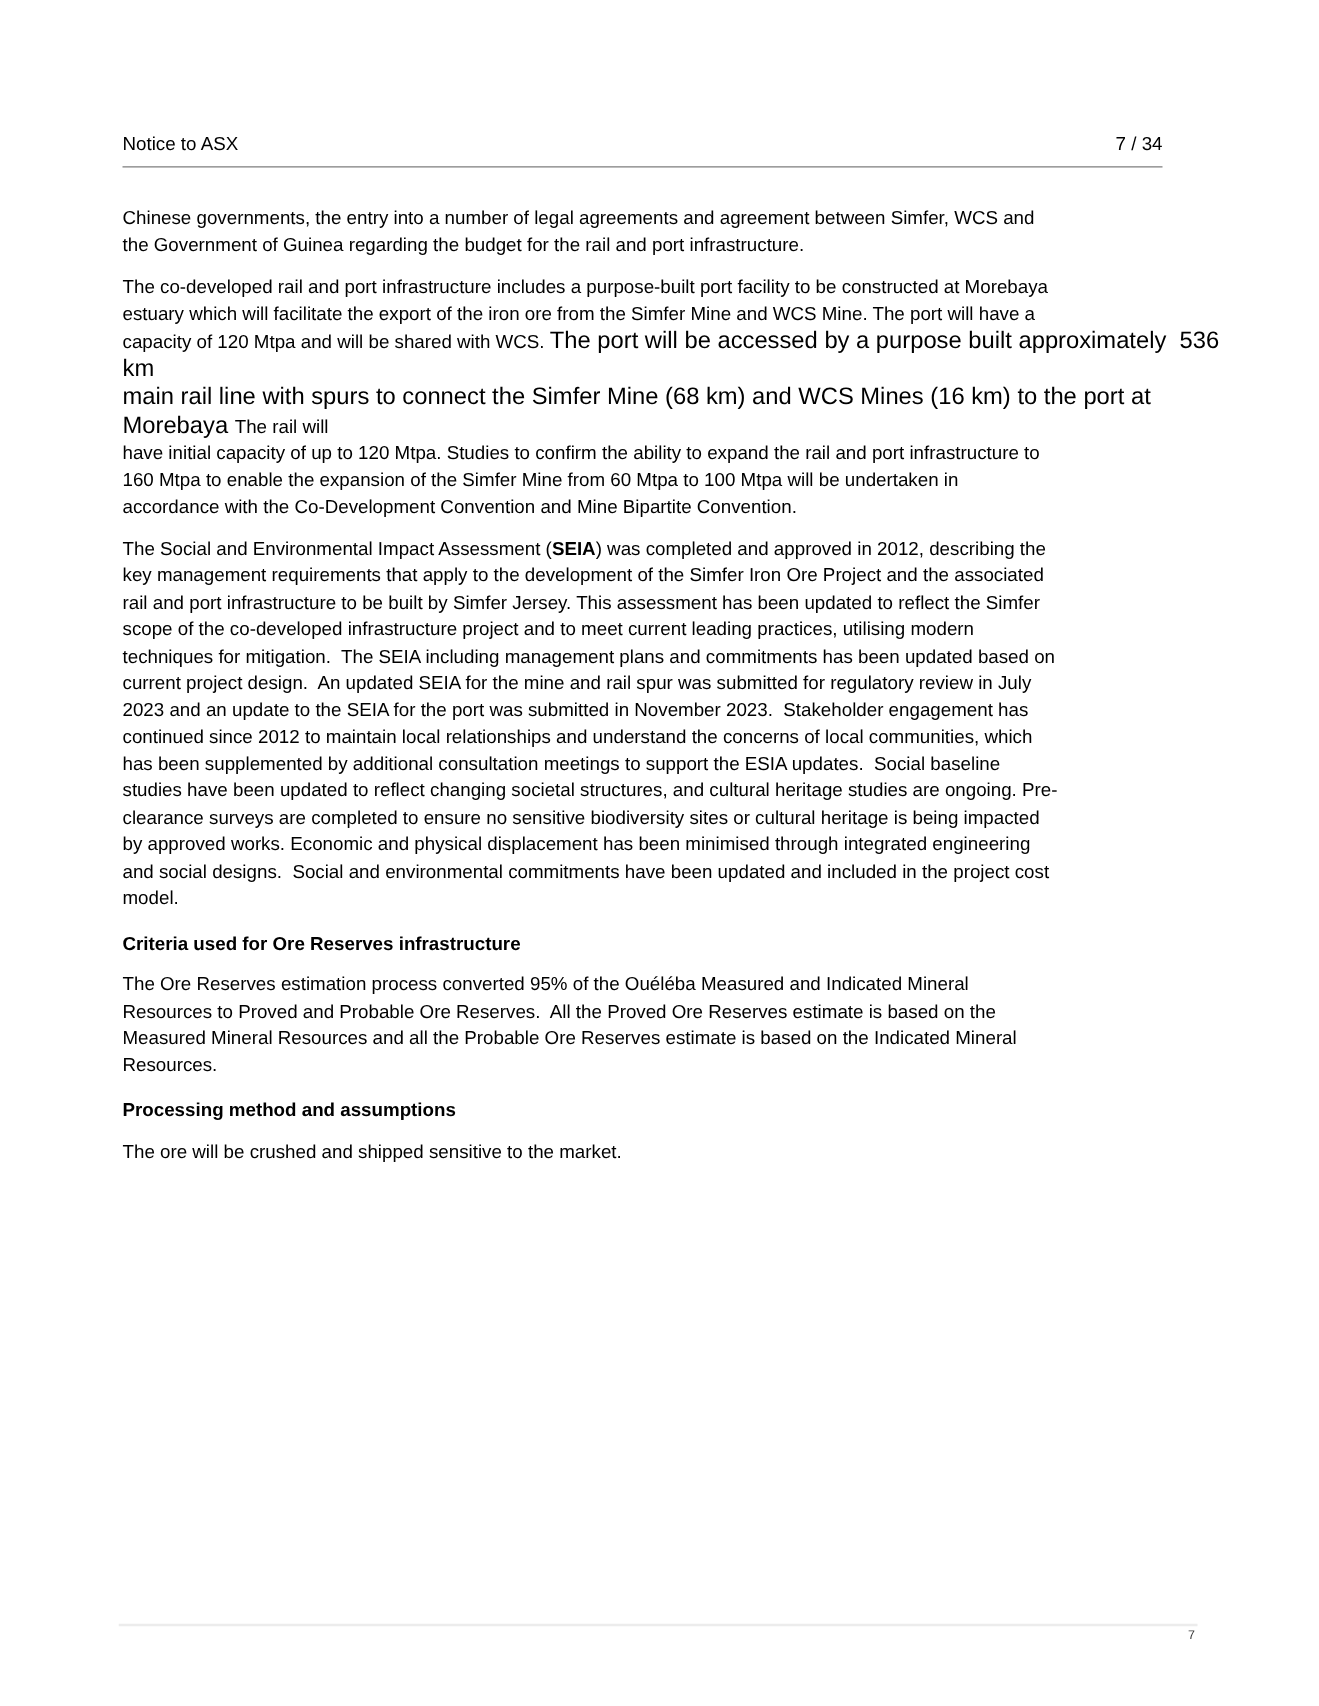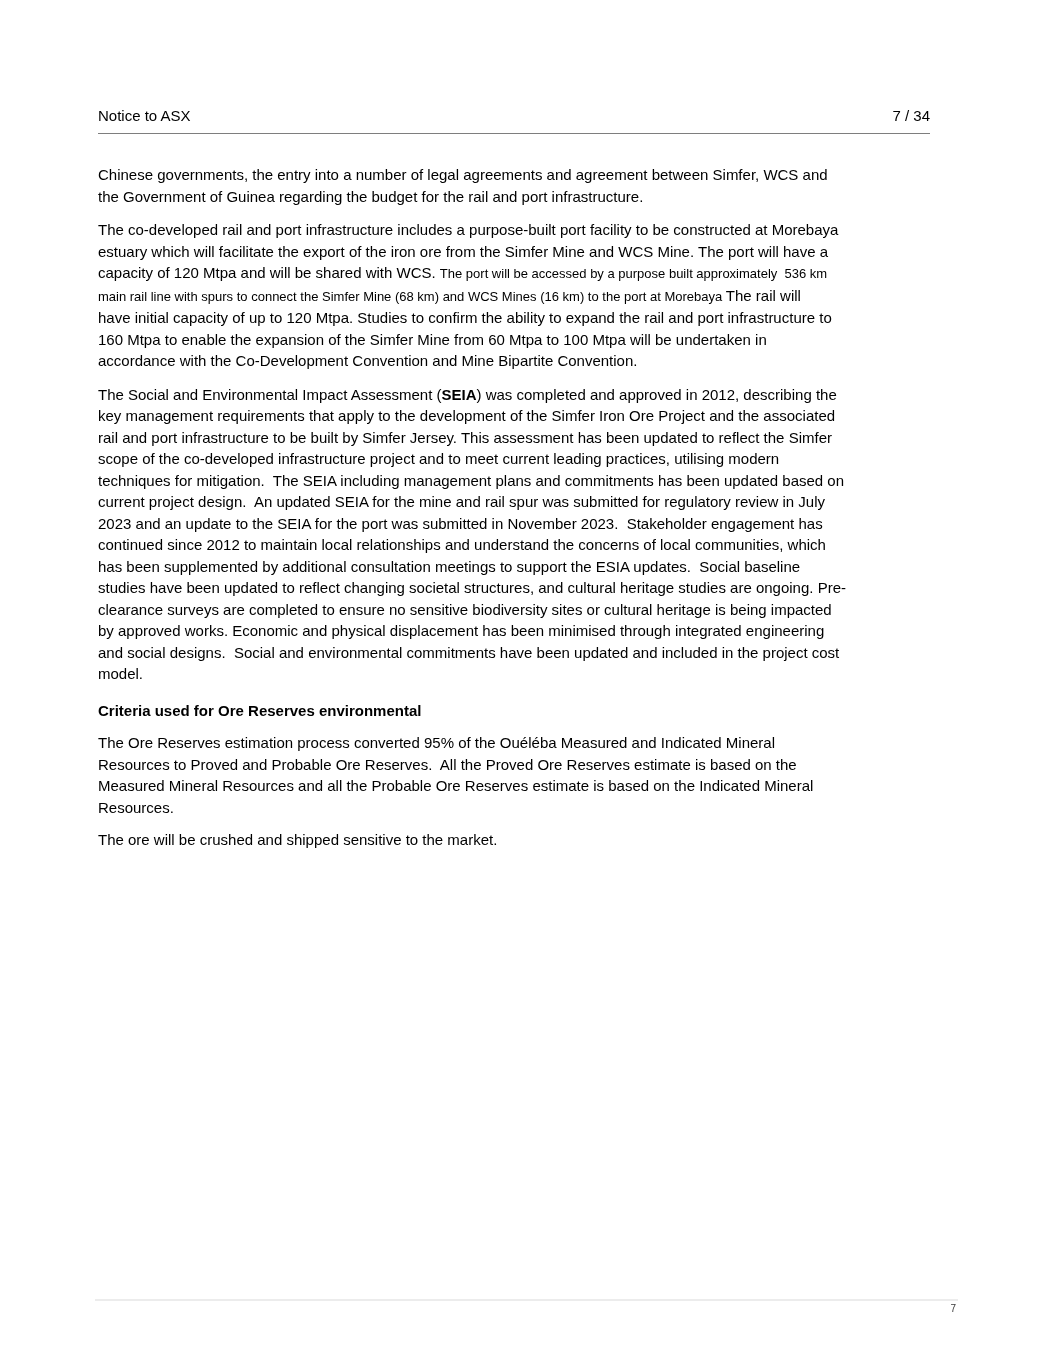--- a/index.html
+++ b/index.html
@@ -47,21 +47,21 @@
   }
   .block.heading {
     font-weight: bold;
     margin-top: 15px;
   }
   .block.after-heading {
     margin-top: 11px;
   }
   .run-normal { font-weight: normal; }
   .run-bold   { font-weight: bold; text-align: center; }
-  .run-small  { font-size: 13px; }
+  .run-small  { font-size: 19px; }
   .footer {
     position: absolute;
     left: 95px;
     top: 1299px;
     width: 863px;
   }
   .footer-rule {
     width: 100%;
     height: 0;
     border-top: 2px solid #ececec;
@@ -103,25 +103,26 @@
 techniques for mitigation.  The SEIA including management plans and commitments has been updated based on
 current project design.  An updated SEIA for the mine and rail spur was submitted for regulatory review in July
 2023 and an update to the SEIA for the port was submitted in November 2023.  Stakeholder engagement has
 continued since 2012 to maintain local relationships and understand the concerns of local communities, which
 has been supplemented by additional consultation meetings to support the ESIA updates.  Social baseline
 studies have been updated to reflect changing societal structures, and cultural heritage studies are ongoing. Pre-
 clearance surveys are completed to ensure no sensitive biodiversity sites or cultural heritage is being impacted
 by approved works. Economic and physical displacement has been minimised through integrated engineering
 and social designs.  Social and environmental commitments have been updated and included in the project cost
 model.</span></div>
-        <div class="block heading"><span class="run-bold">Criteria used for Ore Reserves environmental</span></div>
+        <div class="block heading"><span class="run-bold">Criteria used for Ore Reserves infrastructure</span></div>
         <div class="block para after-heading"><span class="run-normal">The Ore Reserves estimation process converted 95% of the Ouéléba Measured and Indicated Mineral
 Resources to Proved and Probable Ore Reserves.  All the Proved Ore Reserves estimate is based on the
 Measured Mineral Resources and all the Probable Ore Reserves estimate is based on the Indicated Mineral
 Resources.</span></div>
+        <div class="block heading"><span class="run-bold">Processing method and assumptions</span></div>
         <div class="block para after-heading"><span class="run-normal">The ore will be crushed and shipped sensitive to the market.</span></div>
       </div>
   </div>
 
   <div class="footer">
     <div class="footer-rule" style="border-top-color: rgb(236, 236, 236);"></div>
     <div class="footer-num">7</div>
   </div>
 
 </div>

